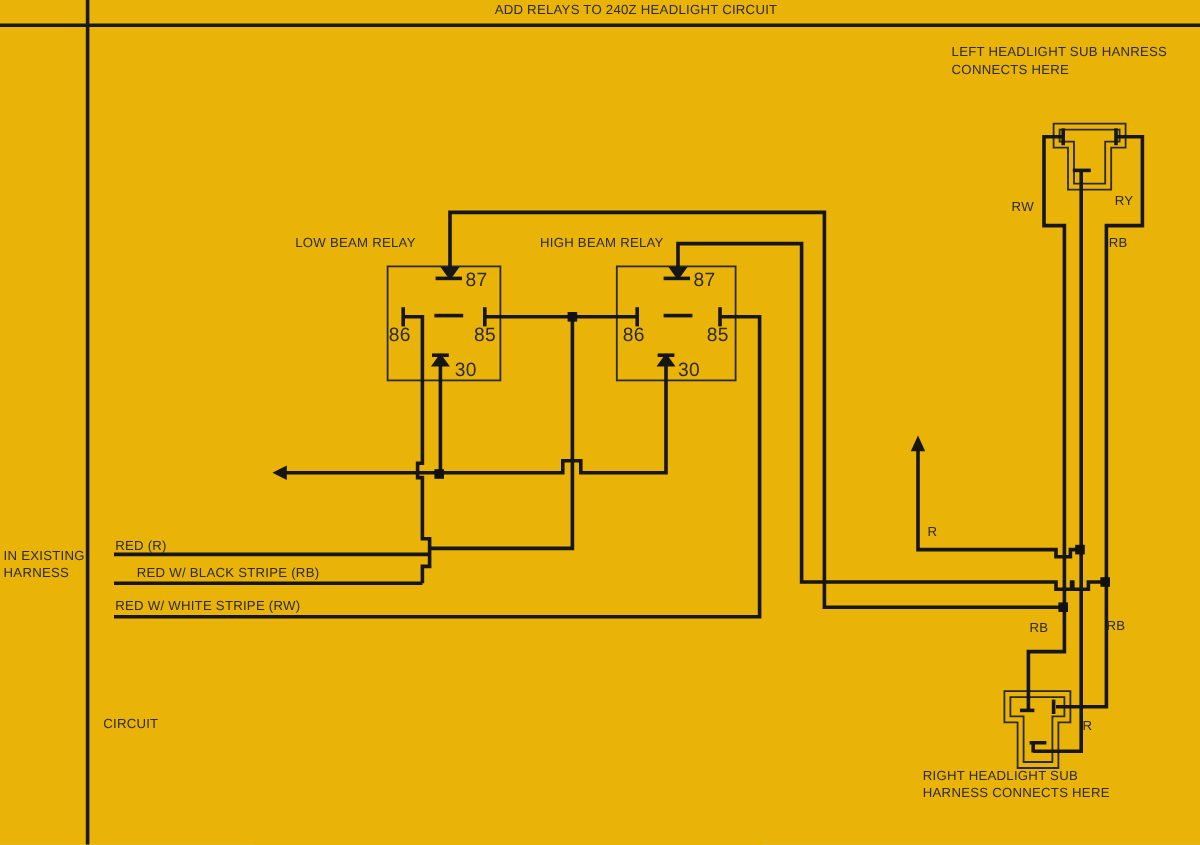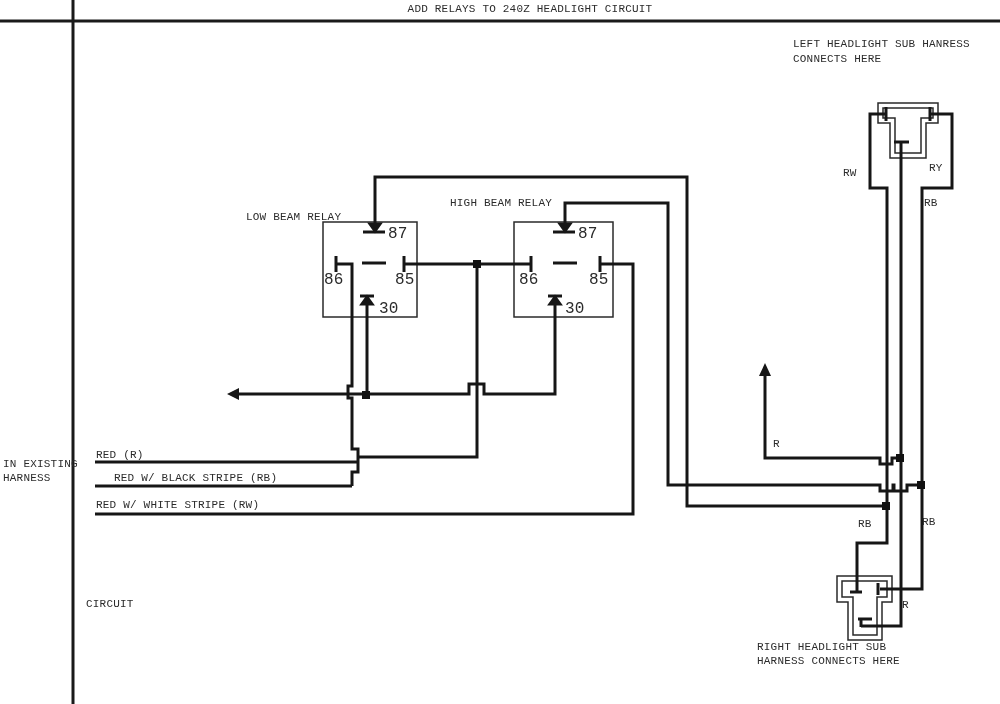--- a/index.html
+++ b/index.html
@@ -43,21 +43,21 @@
   #tag-rw{left:843px;top:166px;} #tag-ry{left:929px;top:161px;}
   #tag-rb-top{left:924px;top:196px;}
   #tag-rb-mid-left{left:858px;top:517px;}
   #tag-rb-mid-right{left:922px;top:515px;}
   #tag-r-ground{left:773px;top:437px;}
   #tag-r-bottom{left:902px;top:598px;}
 </style>
 </head>
 <body style="background: rgb(205, 209, 186);">
 
-<div id="canvas" style="background: #ffffff; font-family: Liberation Mono, monospace;">
+<div id="canvas" style="background: #eab308;">
 
   <svg id="wiring" width="1000" height="704" viewBox="0 0 1000 704">
 
     <g stroke="#1a1a1a" stroke-width="3" fill="none">
       <path d="M73 0 V704"></path>
       <path d="M0 21 H1000"></path>
     </g>
 
     <g stroke="#2a2a2a" stroke-width="1.5" fill="none">
       <rect x="323" y="222" width="94" height="95"></rect>
@@ -141,29 +141,29 @@
       <rect x="362" y="391" width="8" height="8"></rect>
       <rect x="882" y="502" width="8" height="8"></rect>
       <rect x="896" y="454" width="8" height="8"></rect>
       <rect x="917" y="481" width="8" height="8"></rect>
     </g>
   </svg>
 
   <div class="lbl" id="title-label" style="color: rgb(43, 43, 43);">ADD RELAYS TO 240Z HEADLIGHT CIRCUIT</div>
   <div class="lbl wide" id="left-hl-note" style="color: rgb(43, 43, 43);">LEFT HEADLIGHT SUB HANRESS
 CONNECTS HERE</div>
-  <div class="lbl" id="low-relay-name" style="color: rgb(43, 43, 43); margin-top: 14px;">LOW BEAM RELAY</div>
+  <div class="lbl" id="low-relay-name" style="color: rgb(43, 43, 43);">LOW BEAM RELAY</div>
   <div class="lbl" id="high-relay-name" style="color: rgb(43, 43, 43);">HIGH BEAM RELAY</div>
   <div class="lbl" id="existing-harness-note" style="color: rgb(43, 43, 43);">IN EXISTING
 HARNESS</div>
   <div class="lbl" id="wire-r-label" style="color: rgb(43, 43, 43);">RED (R)</div>
   <div class="lbl" id="wire-rb-label" style="color: rgb(43, 43, 43); margin-left: 16px;">RED W/ BLACK STRIPE (RB)</div>
   <div class="lbl" id="wire-rw-label" style="color: rgb(43, 43, 43);">RED W/ WHITE STRIPE (RW)</div>
   <div class="lbl" id="firewall-label" style="color: rgb(43, 43, 43);">CIRCUIT</div>
-  <div class="lbl" id="right-hl-note" style="color: rgb(43, 43, 43);">RIGHT HEADLIGHT SUB
+  <div class="lbl" id="right-hl-note" style="color: rgb(43, 43, 43); margin-left: 12px;">RIGHT HEADLIGHT SUB
 HARNESS CONNECTS HERE</div>
 
   <div class="lbl small" id="low-p87" style="color: rgb(43, 43, 43);">87</div>
   <div class="lbl small" id="low-p86" style="color: rgb(43, 43, 43);">86</div>
   <div class="lbl small" id="low-p85" style="color: rgb(43, 43, 43);">85</div>
   <div class="lbl small" id="low-p30" style="color: rgb(43, 43, 43);">30</div>
   <div class="lbl small" id="high-p87" style="color: rgb(43, 43, 43);">87</div>
   <div class="lbl small" id="high-p86" style="color: rgb(43, 43, 43);">86</div>
   <div class="lbl small" id="high-p85" style="color: rgb(43, 43, 43);">85</div>
   <div class="lbl small" id="high-p30" style="color: rgb(43, 43, 43);">30</div>

